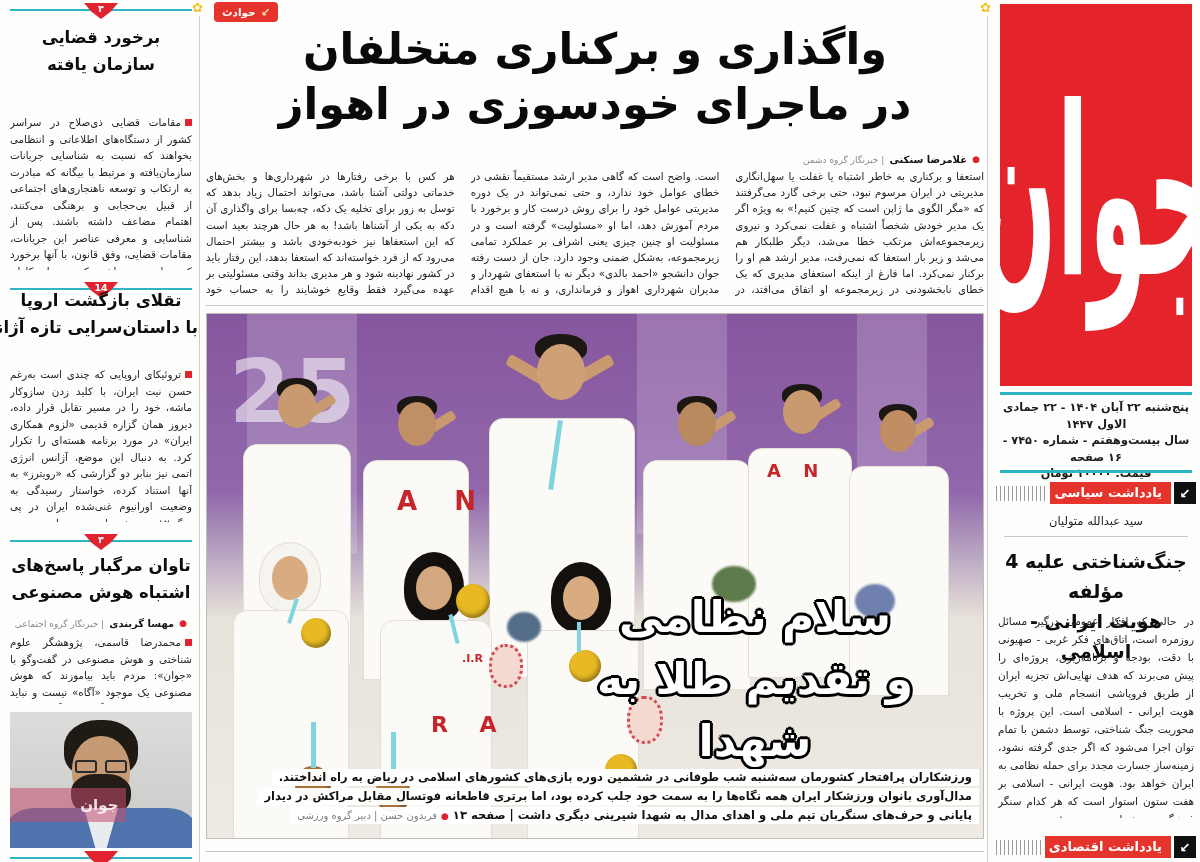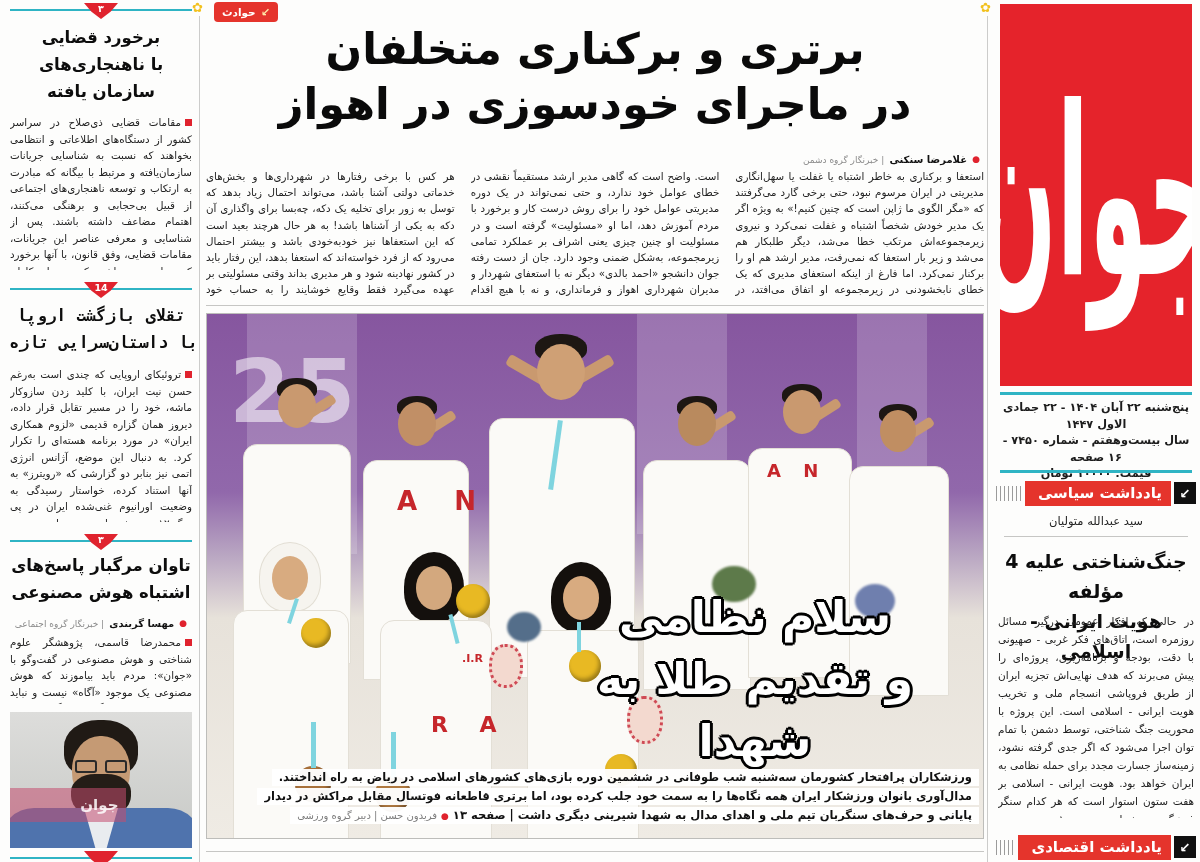--- a/index.html
+++ b/index.html
@@ -72,21 +72,21 @@
   .cap .dot { color:#e0232e; font-size:9px; }
 
   
   #logo-box { position:absolute; background:#e5232b; overflow:hidden; display:flex; align-items:center; justify-content:center; }
   #logo-box .logo-word { color:#fff; font-size:92px; font-weight:bold; transform:scaleY(2.55) scaleX(1.02); line-height:1; }
   .tealbar { position:absolute; height:3px; background:#2fb4c4; }
   .paper-info { position:absolute; text-align:center; font-size:11.3px; line-height:16.5px; font-weight:bold; color:#1c1c1c; }
   .note-hdr { position:absolute; display:flex; align-items:center; direction:rtl; height:22px; }
   .note-ic { width:22px; height:22px; background:#101010; color:#fff; font-size:13px; font-weight:bold;
     display:flex; align-items:center; justify-content:center; flex:0 0 auto; }
-  .note-lbl { background:#e5342c; color:#fff; font-size:15px; font-weight:bold; padding:3px 9px 4px 13px; margin:0 3px; flex:0 0 auto; }
+  .note-lbl { background:#e5342c; color:#fff; font-size:13px; font-weight:bold; padding:3px 9px 4px 4px; margin:0 3px; flex:0 0 auto; }
   .barcode { flex:1 1 auto; height:15px;
     background:repeating-linear-gradient(90deg,#9b9b9b 0 1px,transparent 1px 4px); }
   .note-author { position:absolute; text-align:center; font-size:11.5px; color:#222; }
   .note-hl { position:absolute; text-align:center; font-weight:bold; color:#0d0d0d; font-size:19px; line-height:30px; }
   .note-body { position:absolute; font-size:10.5px; line-height:18px; text-align:justify; color:#222; overflow:hidden; }
 
   
   #portrait { position:absolute; overflow:hidden; background:linear-gradient(180deg,#dddddb,#c7c9c6); }
   #portrait .p-hair { position:absolute; left:50%; transform:translateX(-50%); top:8px; width:74px; height:58px; background:#201a15; border-radius:46% 46% 40% 40%; }
   #portrait .p-face { position:absolute; left:50%; transform:translateX(-50%); top:24px; width:58px; height:70px; background:#c block; background:#c59a74; border-radius:48%; }
@@ -103,33 +103,32 @@
 
   <div class="abs" style="left:10px; top:0; width:182px; height:862px;">
 
     <div class="orn" style="left:0; right:0; top:2px;">
       <div class="rule"></div>
       <div class="tri">۳</div>
     </div>
 
     <div class="abs sb-head" style="left:0; right:0; top:24px;">
       <div>برخورد قضایی</div>
-      <div>با ناهنجاری‌های</div>
       <div>سازمان یافته</div>
     </div>
     <div class="abs sb-body" style="left:0; right:0; top:114px; height:156px;">
       <span class="red-sq"></span><span>مقامات قضایی ذی‌صلاح در سراسر کشور از دستگاه‌های اطلاعاتی و انتظامی بخواهند که نسبت به شناسایی جریانات سازمان‌یافته و مرتبط با بیگانه که مبادرت به ارتکاب و توسعه ناهنجاری‌های اجتماعی از قبیل بی‌حجابی و برهنگی می‌کنند، اهتمام مضاعف داشته باشند. پس از شناسایی و معرفی عناصر این جریانات، مقامات قضایی، وفق قانون، با آنها برخورد کنند. باید توجه داشت که دست‌اندرکاران این قبیل جریانات، با برنامه پیش می‌روند، لذا ما نیز باید برای مقابله، با برنامه اقدام کنیم</span>
     </div>
 
     <div class="orn" style="left:0; right:0; top:281px;">
       <div class="rule"></div>
       <div class="tri">14</div>
     </div>
 
-    <div class="abs sb-head" style="left:-6px; right:-6px; top:303px;font-family:Liberation Mono, monospace;">
+    <div class="abs sb-head" style="left:-6px; right:-6px; top:287px;">
       <div>تقلای بازگشت اروپا</div>
       <div>با داستان‌سرایی تازه آژانس</div>
     </div>
     <div class="abs sb-body" style="left:0; right:0; top:366px; height:156px;">
       <span class="red-sq"></span><span>تروئیکای اروپایی که چندی است به‌رغم حسن نیت ایران، با کلید زدن سازوکار ماشه، خود را در مسیر تقابل قرار داده، دیروز همان گزاره قدیمی «لزوم همکاری ایران» در مورد برنامه هسته‌ای را تکرار کرد. به دنبال این موضع، آژانس انرژی اتمی نیز بنابر دو گزارشی که «رویترز» به آنها استناد کرده، خواستار رسیدگی به وضعیت اورانیوم غنی‌شده ایران در پی جنگ ۱۲ روزه شده است. به نظر می‌رسد، آژانس با چنین موضع‌گیری عملاً در راستای احیای نقش مخرب اروپایی‌ها در برابر ایران اقدام می‌کند</span>
     </div>
 
     <div class="orn" style="left:0; right:0; top:533px;">
       <div class="rule"></div>
       <div class="tri">۳</div>
@@ -169,21 +168,21 @@
   <div class="vline" style="left:987px; top:16px; height:846px;"></div>
   <div class="flower" style="left:192px; top:1px;">✿</div>
   <div class="flower" style="left:980px; top:1px;">✿</div>
 
   <div class="section-badge" style="left:214px; top:2px;">
     <span class="k">↙</span>
     <span>حوادث</span>
   </div>
 
   <div class="main-hl" style="left:206px; width:778px; top:22px;">
-    <div class="l">برتری و برکناری متخلفان</div>
+    <div class="l">واگذاری و برکناری متخلفان</div>
     <div class="l">در ماجرای خودسوزی در اهواز</div>
   </div>
 
   <div class="abs" style="left:206px; width:778px; top:148px; text-align:right; padding-right:4px;">
     <span class="byline-dot">●</span>
     <span class="byline-name">غلامرضا سنکنی</span>
     <span class="byline-role">| <span>خبرنگار گروه دشمن</span></span>
   </div>
 
   <div class="cols" style="left:206px; width:778px; top:168px; height:130px;">

